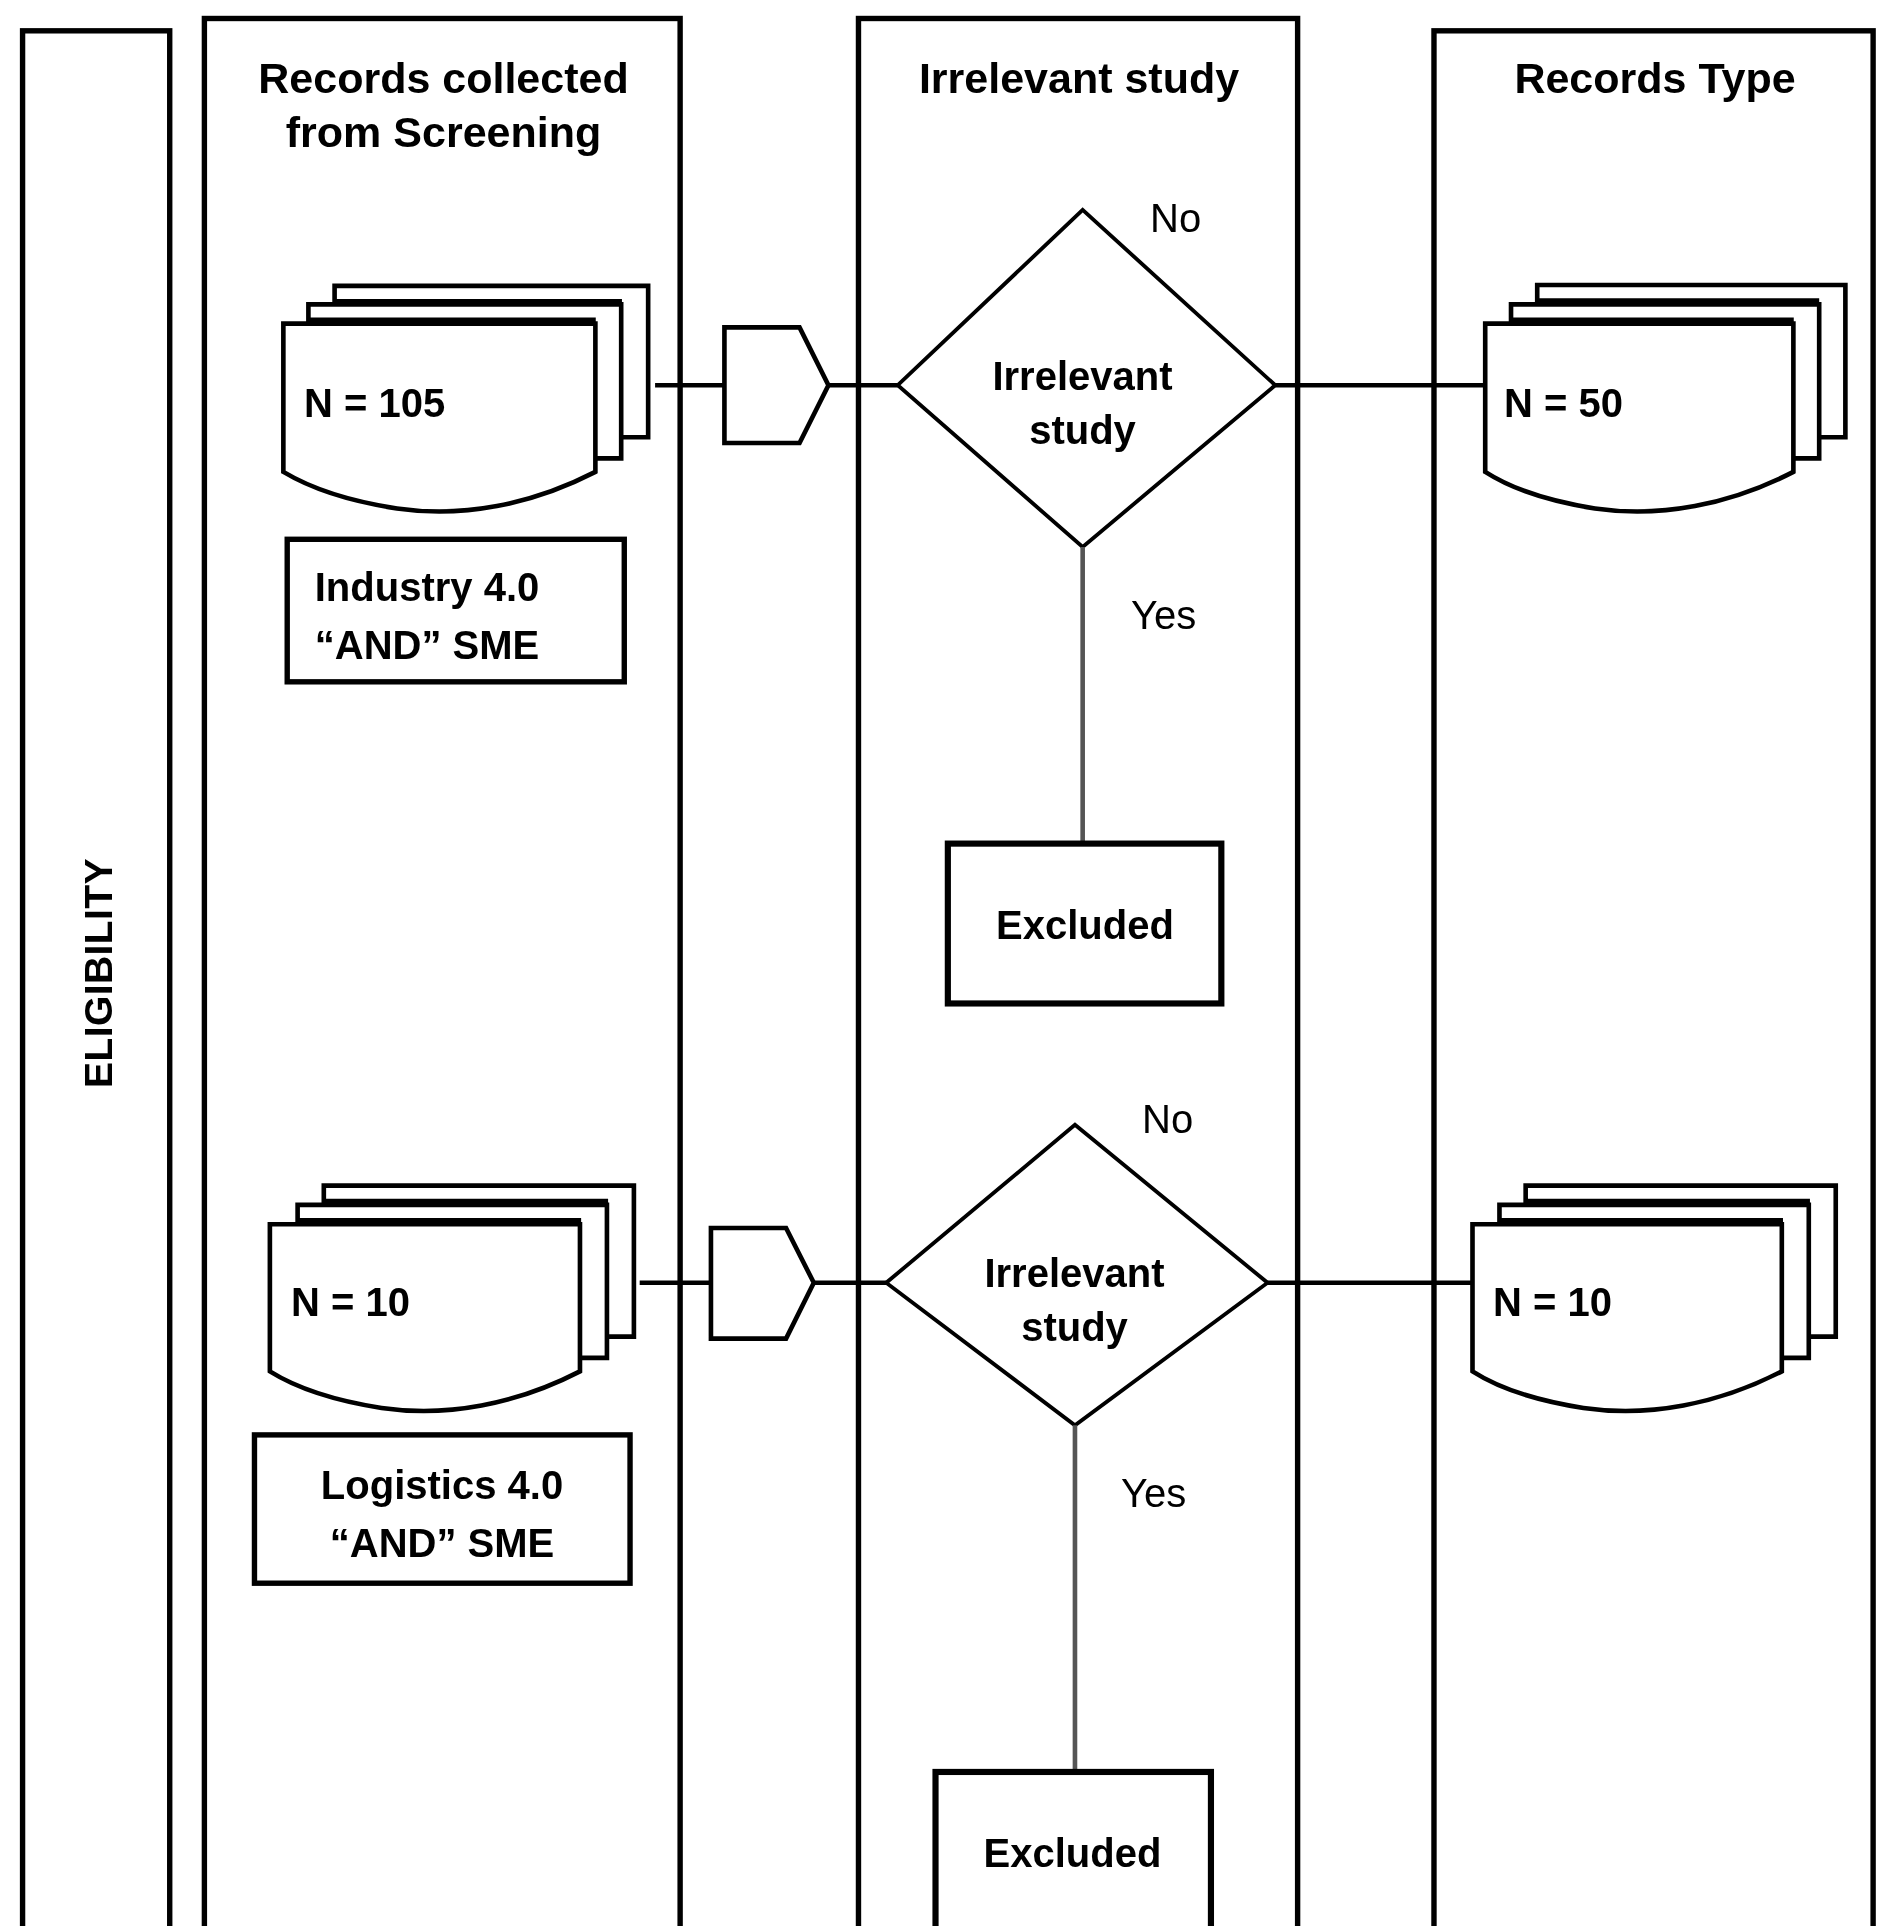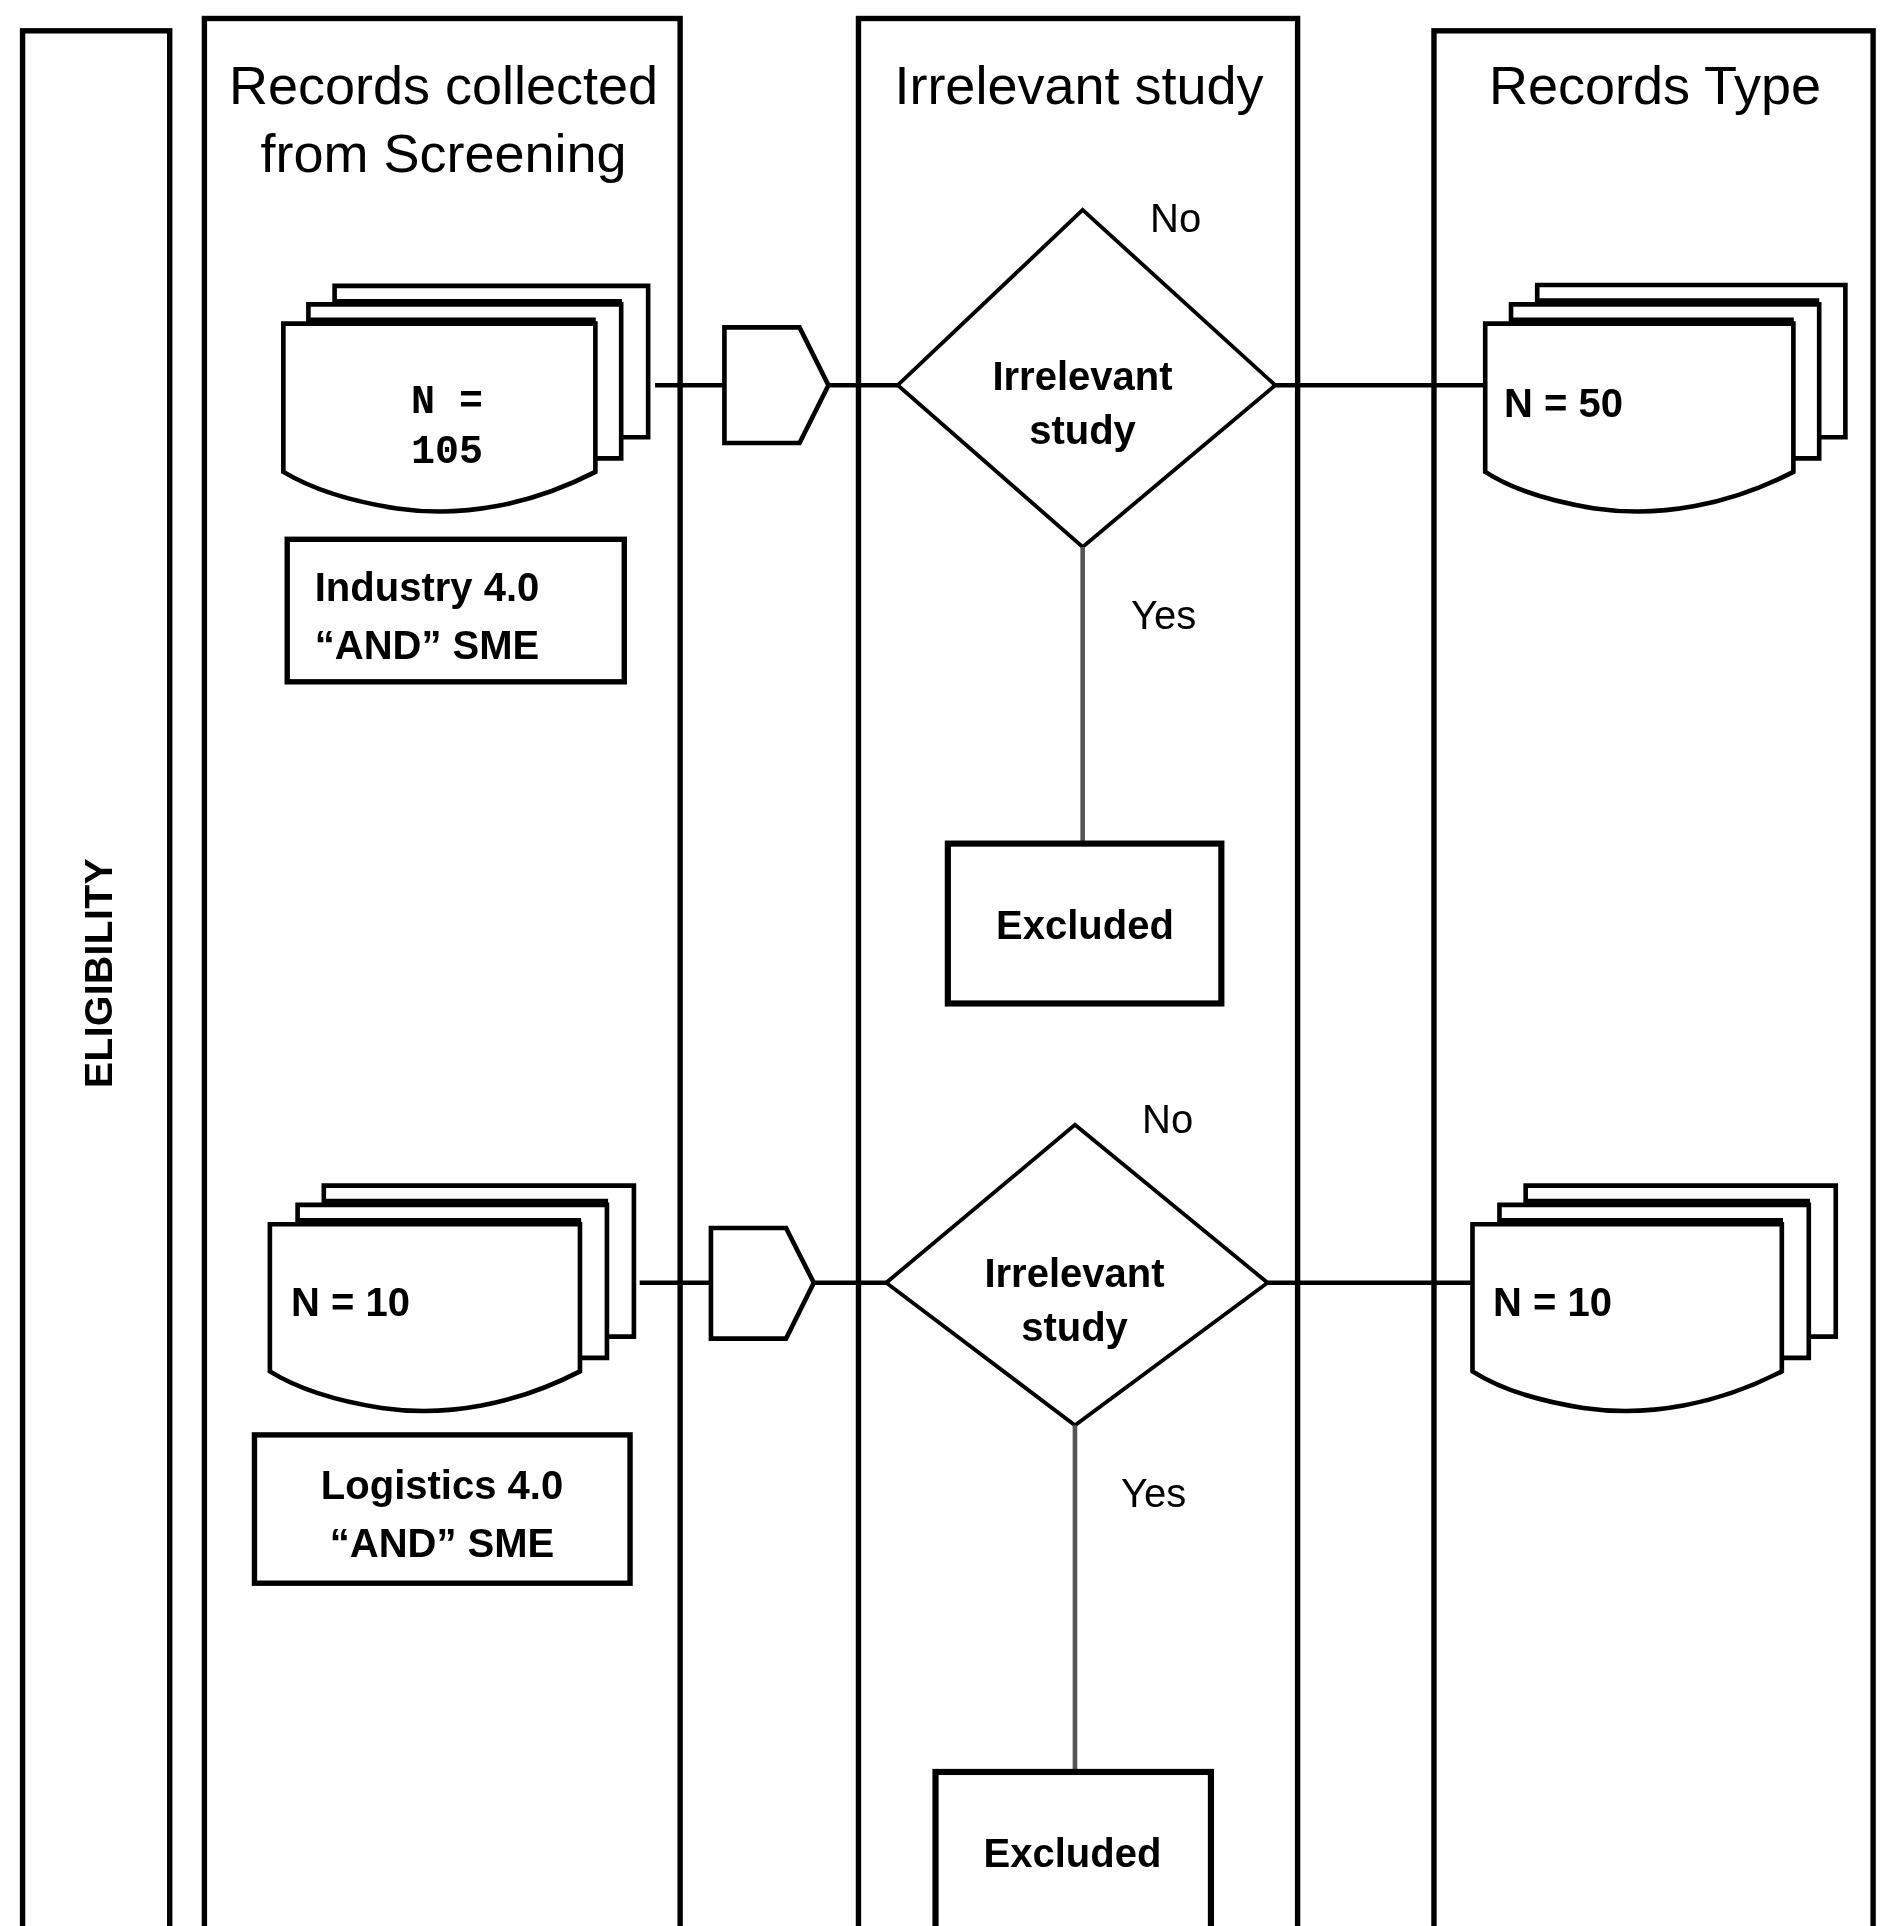--- a/index.html
+++ b/index.html
@@ -24,22 +24,22 @@
   }
   .txt {
     position: absolute;
     color: #000000;
     font-weight: bold;
     line-height: 1.25;
     text-align: center;
     white-space: pre-line;
   }
   .col-title {
-    font-size: 54px;
-    font-weight: normal;
+    font-size: 43px;
+    font-weight: bold;
   }
   .node-text {
     font-size: 40px;
     font-weight: bold;
   }
   .branch-label {
     font-size: 40px;
     font-weight: normal;
     margin-top: 8px;
   }
@@ -134,21 +134,21 @@
 
   <div class="txt col-title" style="left:216px; top:52px; width:455px;">Records collected
 from Screening</div>
 
   <div class="txt col-title" style="left:867px; top:52px; width:424px;">Irrelevant study</div>
 
   <div class="txt col-title" style="left:1441px; top:52px; width:428px;">Records Type</div>
 
   <div class="txt stage-label" style="left:-58px; top:952px; width:308px; height:42px;">ELIGIBILITY</div>
 
-  <div class="txt node-text" style="left:321px; top:378px; width:162px; text-align:right;font-family:Liberation Mono, monospace;">N = 105</div>
+  <div class="txt node-text" style="left:304px; top:378px; width:162px; text-align:left;">N = 105</div>
 
   <div class="txt node-text" style="left:291px; top:558px; width:272px; line-height:1.45;">Industry 4.0
 “AND” SME</div>
 
   <div class="txt node-text" style="left:971px; top:349px; width:223px; line-height:1.35;">Irrelevant
 study</div>
 
   <div class="txt branch-label" style="left:1150px; top:185px; width:116px; text-align:left;">No</div>
 
   <div class="txt branch-label" style="left:1131px; top:582px; width:116px; text-align:left;">Yes</div>

